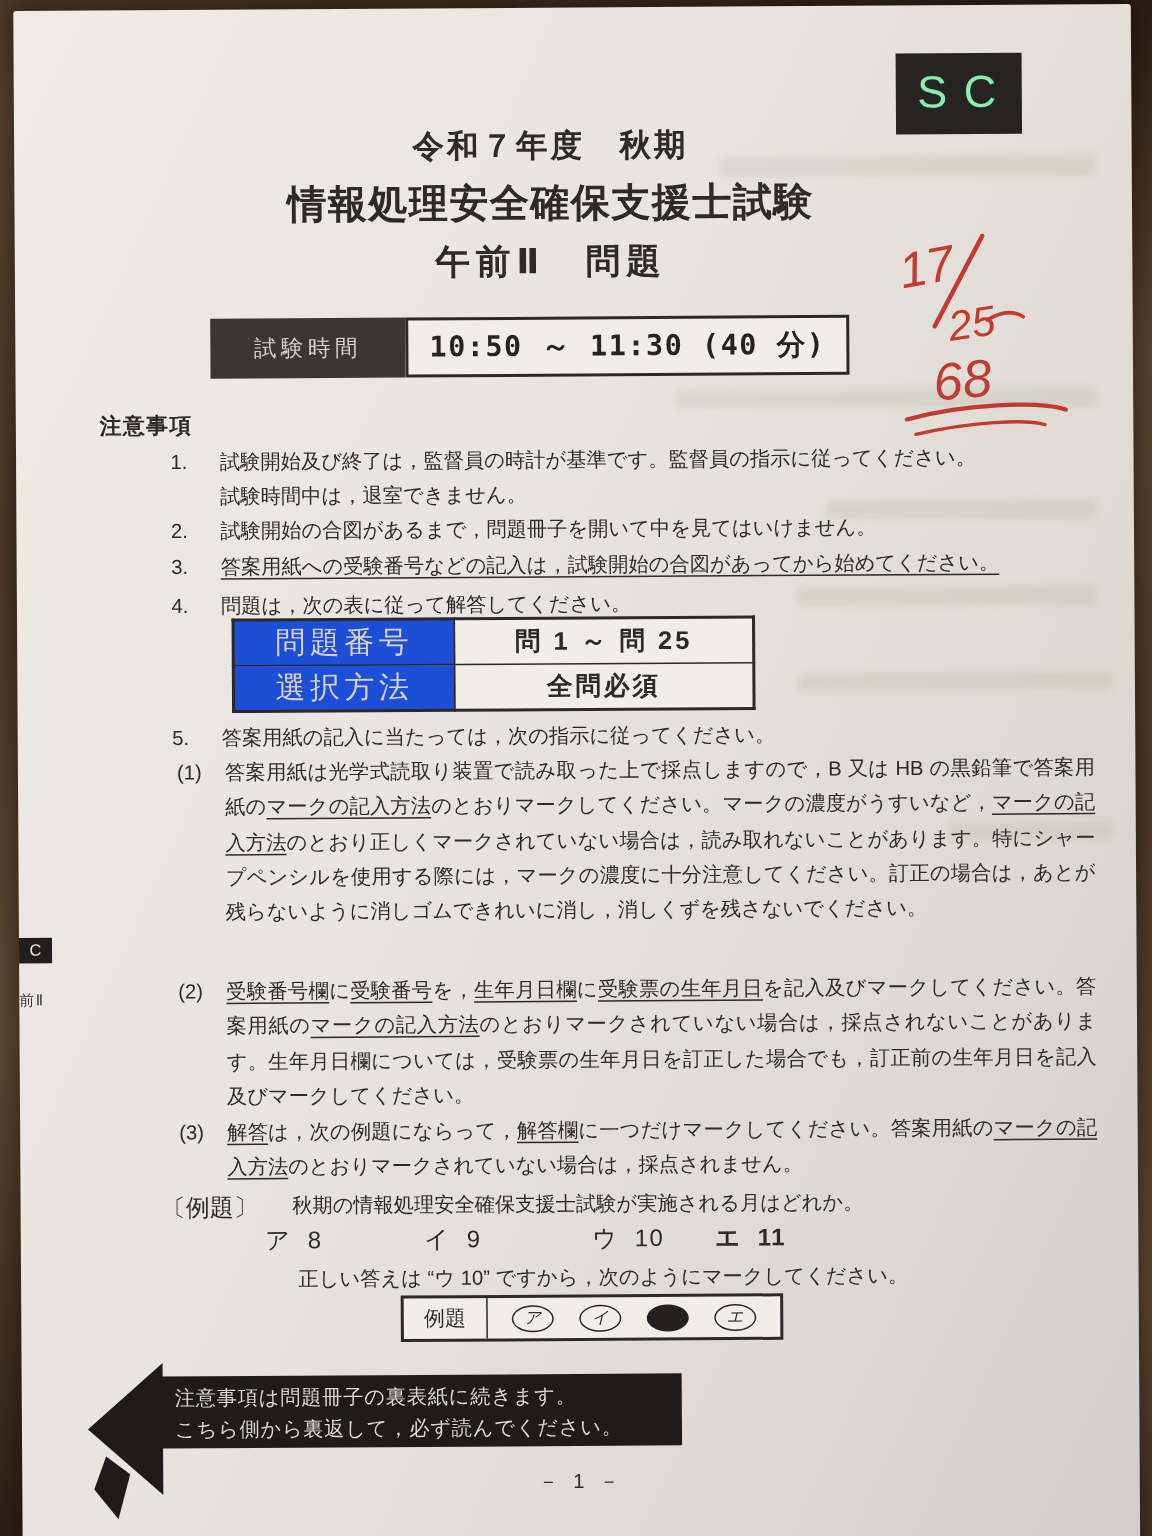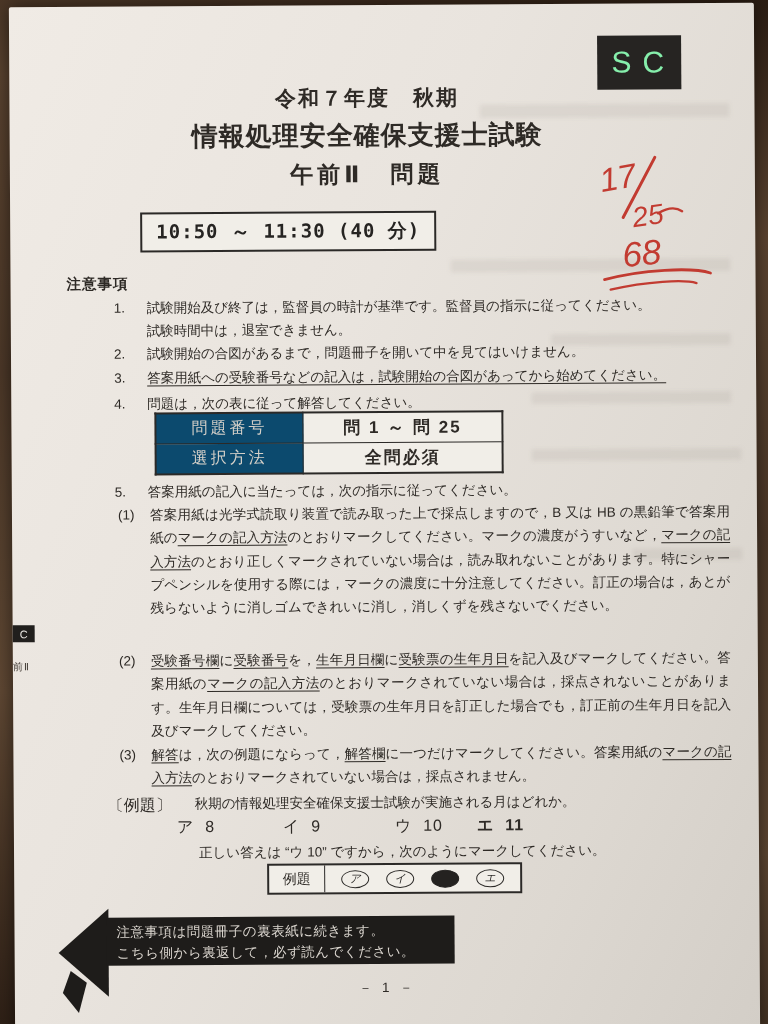--- a/index.html
+++ b/index.html
@@ -37,21 +37,21 @@
   .time-value{width:296px;background:#f1eee8;border:2px solid #2b2927;box-sizing:border-box;
     display:flex;align-items:center;justify-content:center;
     font-family:"DejaVu Sans Mono","Liberation Mono",monospace;font-size:19px;font-weight:700;letter-spacing:1px;color:#262422;}
   .notes-heading{position:absolute;left:56px;top:268px;font-size:14.5px;font-weight:700;letter-spacing:1px;}
   .note-item{position:absolute;left:103px;width:622px;display:flex;font-size:13.5px;line-height:23px;}
   .note-item .no{width:33px;flex:none;}
   .note-item .body{flex:1;white-space:pre-line;text-align:justify;}
   .u{text-decoration:underline;text-underline-offset:3px;}
   .q-table{position:absolute;left:143px;top:406px;border:2px solid #2b2927;border-collapse:collapse;background:#f1eee8;}
   .q-table td{border:1px solid #2b2927;height:27px;text-align:center;vertical-align:middle;}
-  .q-table .th{width:144px;background:#0c4a6e;color:#d6d1c9;font-size:16px;letter-spacing:3px;}
+  .q-table .th{width:144px;background:#1d4ed8;color:#d6d1c9;font-size:20px;letter-spacing:3px;}
   .q-table .val{width:196px;font-size:17px;letter-spacing:2px;font-weight:700;}
   .sub-item{position:absolute;left:106px;width:612px;display:flex;font-size:13.5px;line-height:23.3px;}
   .sub-item .no{width:32px;flex:none;}
   .sub-item .body{flex:1;text-align:justify;}
   .ex-label{position:absolute;left:94px;top:789px;font-size:16px;}
   .ex-question{position:absolute;left:181px;top:789px;font-size:13.5px;}
   .ex-option{position:absolute;top:811px;font-size:16px;letter-spacing:1px;}
   .ex-answer{position:absolute;left:185px;top:838px;font-size:13.5px;}
   .mark-box{position:absolute;left:253px;top:858px;height:31px;border:2px solid #2b2927;
     display:flex;background:#f1eee8;box-sizing:border-box;}
@@ -101,20 +101,21 @@
     </g>
     <g stroke="#c23b31" fill="none" stroke-linecap="round">
       <path d="M59 6 L27 66" stroke-width="3"></path>
       <path d="M62 62 C72 56 80 56 86 60" stroke-width="2.4"></path>
       <path d="M8 128 C45 118 96 116 114 122" stroke-width="2.8"></path>
       <path d="M14 138 C50 130 88 128 100 132" stroke-width="2.2"></path>
     </g>
   </svg>
 
   <div class="time-row">
+    <div class="time-label">試験時間</div>
     <div class="time-value">10:50 ～ 11:30 (40 分)</div>
   </div>
 
   <div class="notes-heading">注意事項</div>
 
   <div class="note-item" style="top:290px;">
     <span class="no">1.</span>
     <span class="body">試験開始及び終了は，監督員の時計が基準です。監督員の指示に従ってください。
 試験時間中は，退室できません。</span>
   </div>

